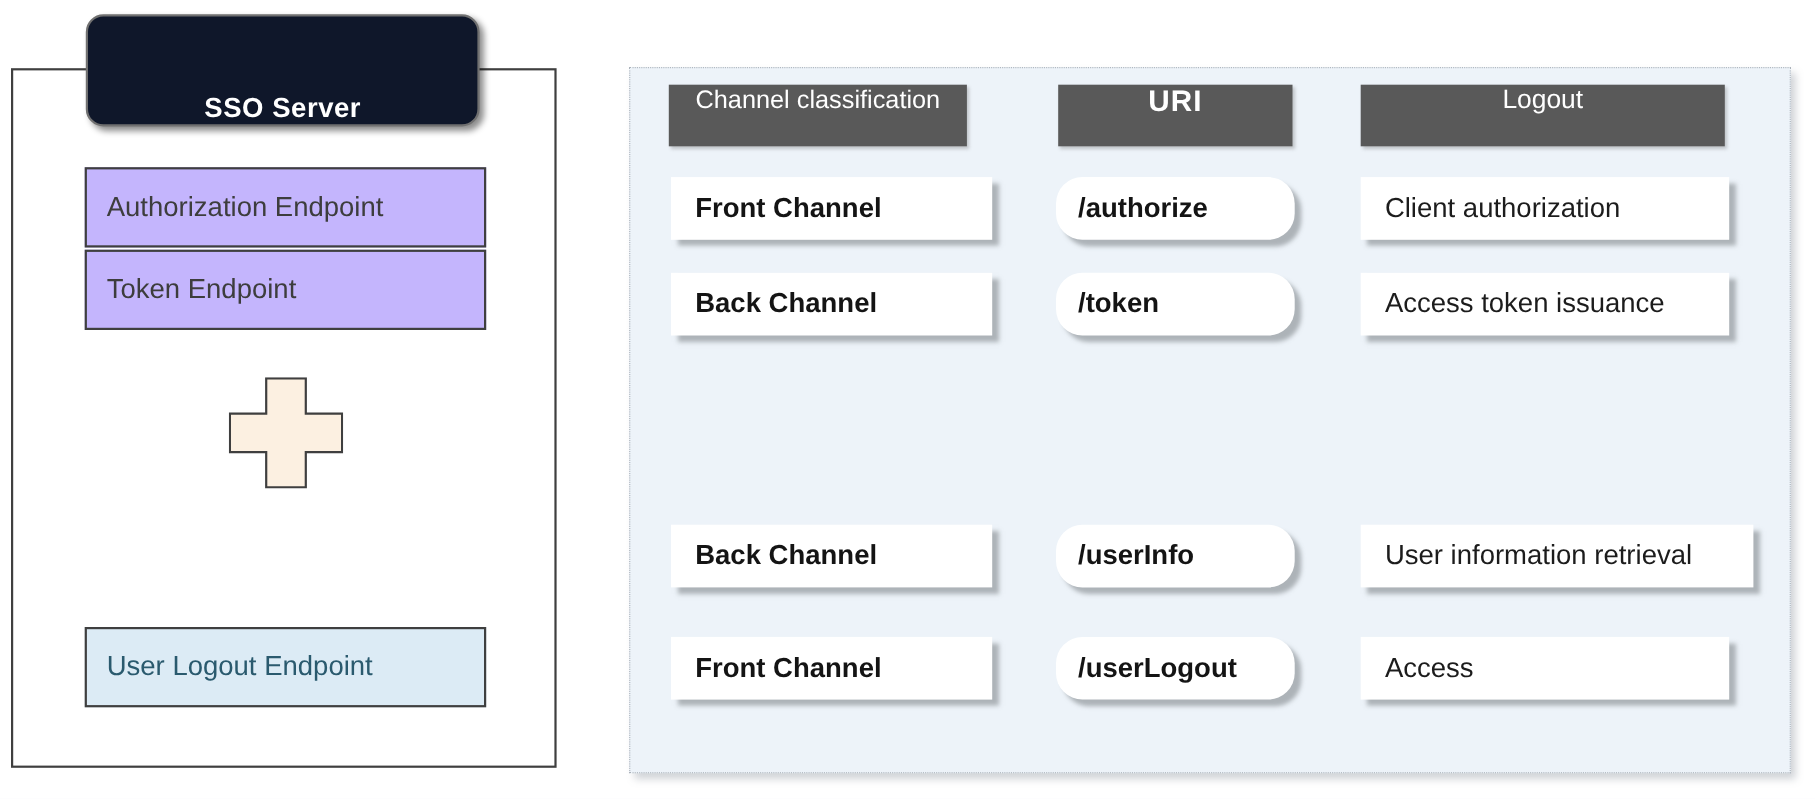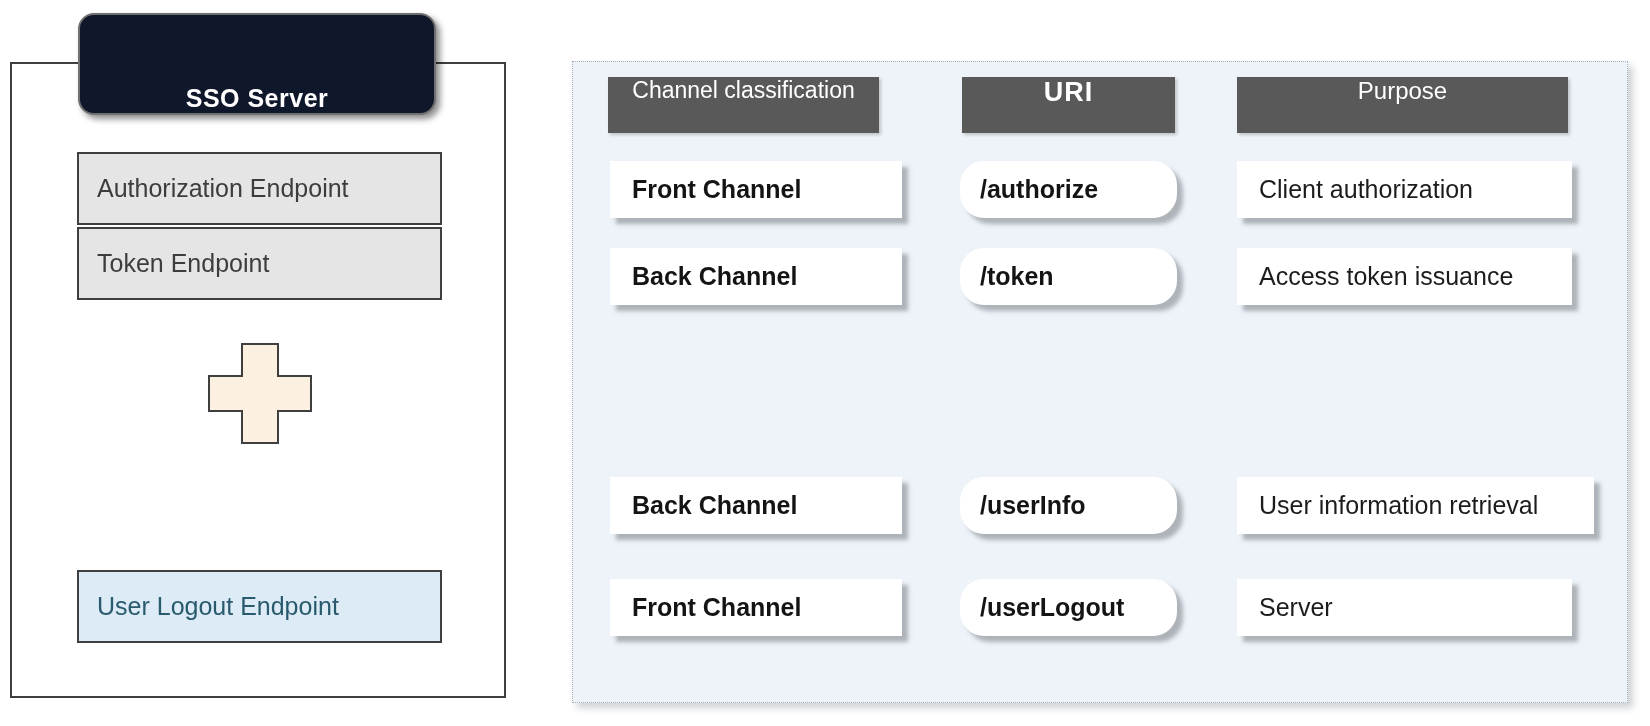--- a/index.html
+++ b/index.html
@@ -22,21 +22,21 @@
     color:#ffffff;font-size:25px;font-weight:bold;letter-spacing:0.5px;
     z-index:3;
   }
   .endpoint-box{
     left:77px;width:365px;height:73px;
     border:2px solid #3f3f3f;
     display:flex;align-items:center;
     padding-left:18px;font-size:25px;
     z-index:2;
   }
-  .endpoint-gray{background:#e5e5e5;color:#3d3d3d;}
+  .endpoint-gray{background:#c4b5fd;color:#3d3d3d;}
   .endpoint-blue{background:#dcebf5;color:#2a5a6e;}
   #endpoint-auth{top:152px;}
   #endpoint-token{top:227px;}
   #endpoint-userinfo{top:465px;}
   #endpoint-logout{top:570px;}
   #plus-shape{left:208px;top:343px;width:104px;height:101px;z-index:2;}
 
   
   #panel{
     left:572px;top:61px;width:1056px;height:642px;
@@ -98,21 +98,21 @@
 
   <div id="panel" class="abs"></div>
 
   <div id="header-channel" class="abs col-header">
     <span>Channel classification</span>
   </div>
   <div id="header-uri" class="abs col-header">
     <span>URI</span>
   </div>
   <div id="header-purpose" class="abs col-header">
-    <span>Purpose</span>
+    <span>Logout</span>
   </div>
 
   <div class="abs cell cell-channel row-y1">
     <span>Front Channel</span>
   </div>
   <div class="abs cell cell-uri row-y1">
     <span>/authorize</span>
   </div>
   <div class="abs cell cell-purpose row-y1">
     <span>Client authorization</span>
@@ -138,16 +138,16 @@
     <span>User information retrieval</span>
   </div>
 
   <div class="abs cell cell-channel row-y4">
     <span>Front Channel</span>
   </div>
   <div class="abs cell cell-uri row-y4">
     <span>/userLogout</span>
   </div>
   <div class="abs cell cell-purpose row-y4">
-    <span>Server</span>
+    <span>Access</span>
   </div>
 
 </div>
 
 </body></html>

